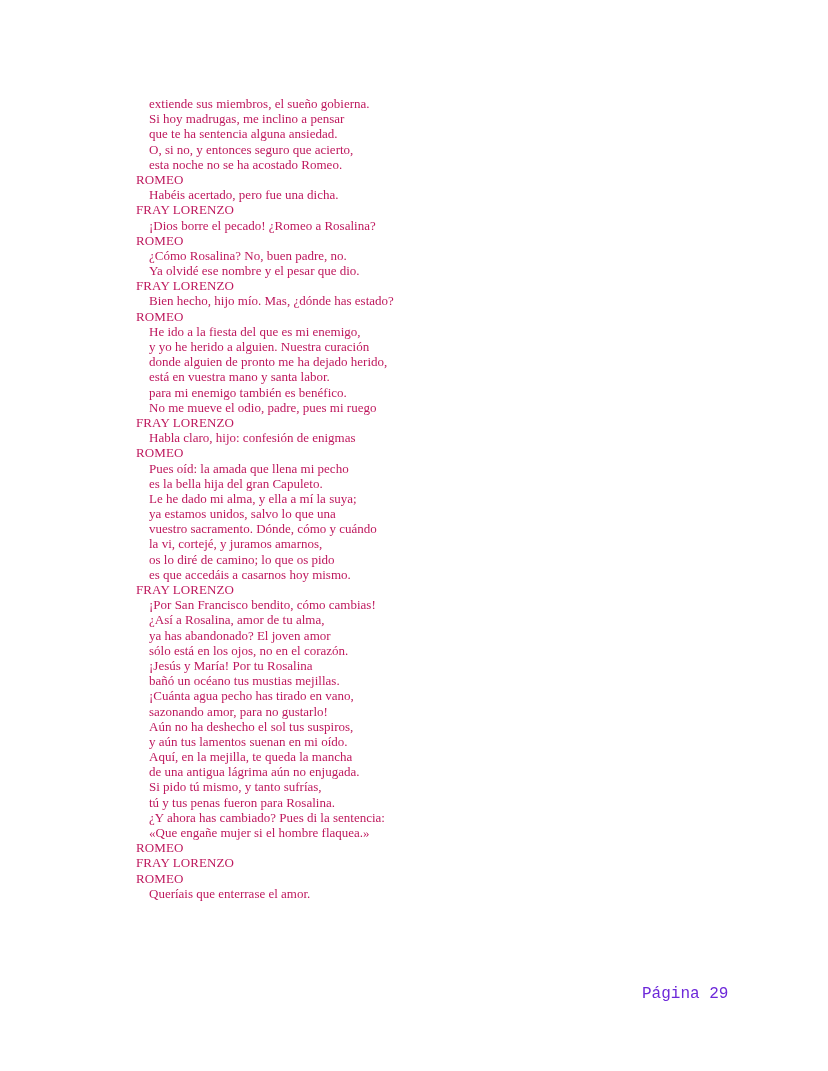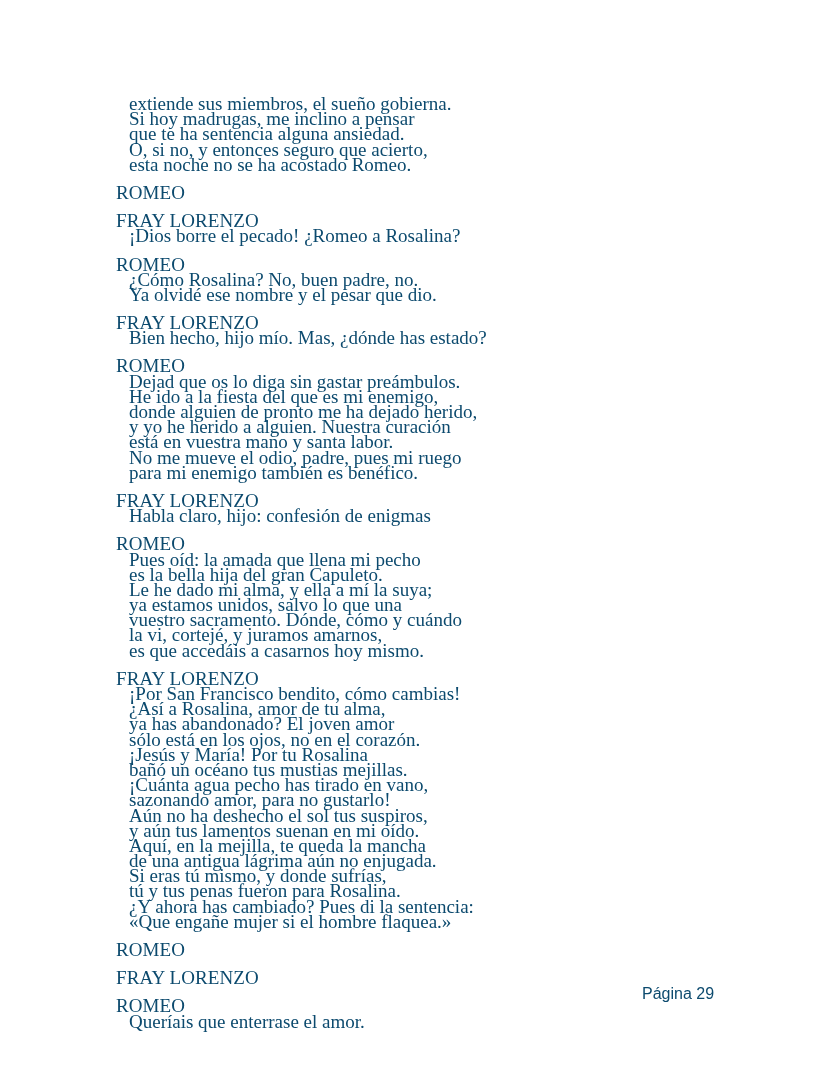--- a/index.html
+++ b/index.html
@@ -2,86 +2,87 @@
 <html><head>
   <meta charset="utf-8">
   <style>
     html, body { margin: 0; padding: 0; background: #ffffff; }
     body { width: 828px; height: 1071px; position: relative; overflow: hidden; }
     .page {
       position: absolute; left: 0; top: 0; width: 828px; height: 1071px;
       background: #ffffff;
     }
     .text-block {
-      position: absolute; left: 116px; top: 96px;
+      position: absolute; left: 136px; top: 96px;
       font-family: "Liberation Serif", "DejaVu Serif", serif;
-      font-size: 19px;
+      font-size: 13px;
       line-height: 15.2px;
-      color: #0c4a6e;
+      color: #be185d;
       white-space: nowrap;
     }
     .line { height: 15.2px; }
-    .speaker { padding-left: 0; letter-spacing: 0.1px; margin-top: 13px; }
+    .speaker { padding-left: 0; letter-spacing: 0.1px; }
     .verse { padding-left: 13px; }
     .page-number {
       position: absolute; left: 642px; top: 985px;
-      font-family: Liberation Sans, sans-serif;
-      font-size: 16px; color: #0c4a6e;
+      font-family: Liberation Mono, monospace;
+      font-size: 16px; color: #6d28d9;
     }
   </style>
 </head>
 <body>
 
 <div class="page">
   <div class="text-block" id="text-block">
       <div class="line verse">extiende sus miembros, el sueño gobierna.</div>
       <div class="line verse">Si hoy madrugas, me inclino a pensar</div>
       <div class="line verse">que te ha sentencia alguna ansiedad.</div>
       <div class="line verse">O, si no, y entonces seguro que acierto,</div>
       <div class="line verse">esta noche no se ha acostado Romeo.</div>
       <div class="line speaker">ROMEO</div>
+      <div class="line verse">Habéis acertado, pero fue una dicha.</div>
       <div class="line speaker">FRAY LORENZO</div>
       <div class="line verse">¡Dios borre el pecado! ¿Romeo a Rosalina?</div>
       <div class="line speaker">ROMEO</div>
       <div class="line verse">¿Cómo Rosalina? No, buen padre, no.</div>
       <div class="line verse">Ya olvidé ese nombre y el pesar que dio.</div>
       <div class="line speaker">FRAY LORENZO</div>
       <div class="line verse">Bien hecho, hijo mío. Mas, ¿dónde has estado?</div>
       <div class="line speaker">ROMEO</div>
-      <div class="line verse">Dejad que os lo diga sin gastar preámbulos.</div>
       <div class="line verse">He ido a la fiesta del que es mi enemigo,</div>
+      <div class="line verse">y yo he herido a alguien. Nuestra curación</div>
       <div class="line verse">donde alguien de pronto me ha dejado herido,</div>
-      <div class="line verse">y yo he herido a alguien. Nuestra curación</div>
       <div class="line verse">está en vuestra mano y santa labor.</div>
+      <div class="line verse">para mi enemigo también es benéfico.</div>
       <div class="line verse">No me mueve el odio, padre, pues mi ruego</div>
-      <div class="line verse">para mi enemigo también es benéfico.</div>
       <div class="line speaker">FRAY LORENZO</div>
       <div class="line verse">Habla claro, hijo: confesión de enigmas</div>
       <div class="line speaker">ROMEO</div>
       <div class="line verse">Pues oíd: la amada que llena mi pecho</div>
       <div class="line verse">es la bella hija del gran Capuleto.</div>
       <div class="line verse">Le he dado mi alma, y ella a mí la suya;</div>
       <div class="line verse">ya estamos unidos, salvo lo que una</div>
       <div class="line verse">vuestro sacramento. Dónde, cómo y cuándo</div>
       <div class="line verse">la vi, cortejé, y juramos amarnos,</div>
+      <div class="line verse">os lo diré de camino; lo que os pido</div>
       <div class="line verse">es que accedáis a casarnos hoy mismo.</div>
       <div class="line speaker">FRAY LORENZO</div>
       <div class="line verse">¡Por San Francisco bendito, cómo cambias!</div>
       <div class="line verse">¿Así a Rosalina, amor de tu alma,</div>
       <div class="line verse">ya has abandonado? El joven amor</div>
       <div class="line verse">sólo está en los ojos, no en el corazón.</div>
       <div class="line verse">¡Jesús y María! Por tu Rosalina</div>
       <div class="line verse">bañó un océano tus mustias mejillas.</div>
       <div class="line verse">¡Cuánta agua pecho has tirado en vano,</div>
       <div class="line verse">sazonando amor, para no gustarlo!</div>
       <div class="line verse">Aún no ha deshecho el sol tus suspiros,</div>
       <div class="line verse">y aún tus lamentos suenan en mi oído.</div>
       <div class="line verse">Aquí, en la mejilla, te queda la mancha</div>
       <div class="line verse">de una antigua lágrima aún no enjugada.</div>
-      <div class="line verse">Si eras tú mismo, y donde sufrías,</div>
+      <div class="line verse">Si pido tú mismo, y tanto sufrías,</div>
       <div class="line verse">tú y tus penas fueron para Rosalina.</div>
       <div class="line verse">¿Y ahora has cambiado? Pues di la sentencia:</div>
       <div class="line verse">«Que engañe mujer si el hombre flaquea.»</div>
       <div class="line speaker">ROMEO</div>
       <div class="line speaker">FRAY LORENZO</div>
       <div class="line speaker">ROMEO</div>
       <div class="line verse">Queríais que enterrase el amor.</div>
     </div>
   <div class="page-number">Página 29</div>
 </div>

